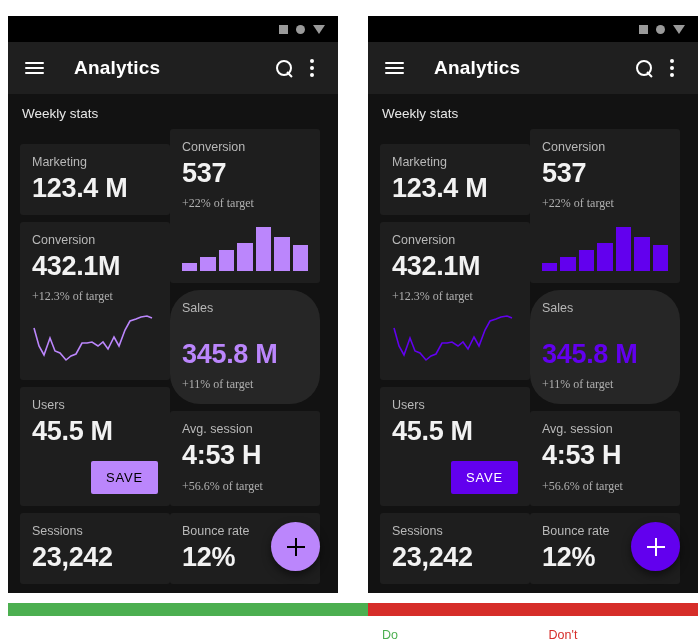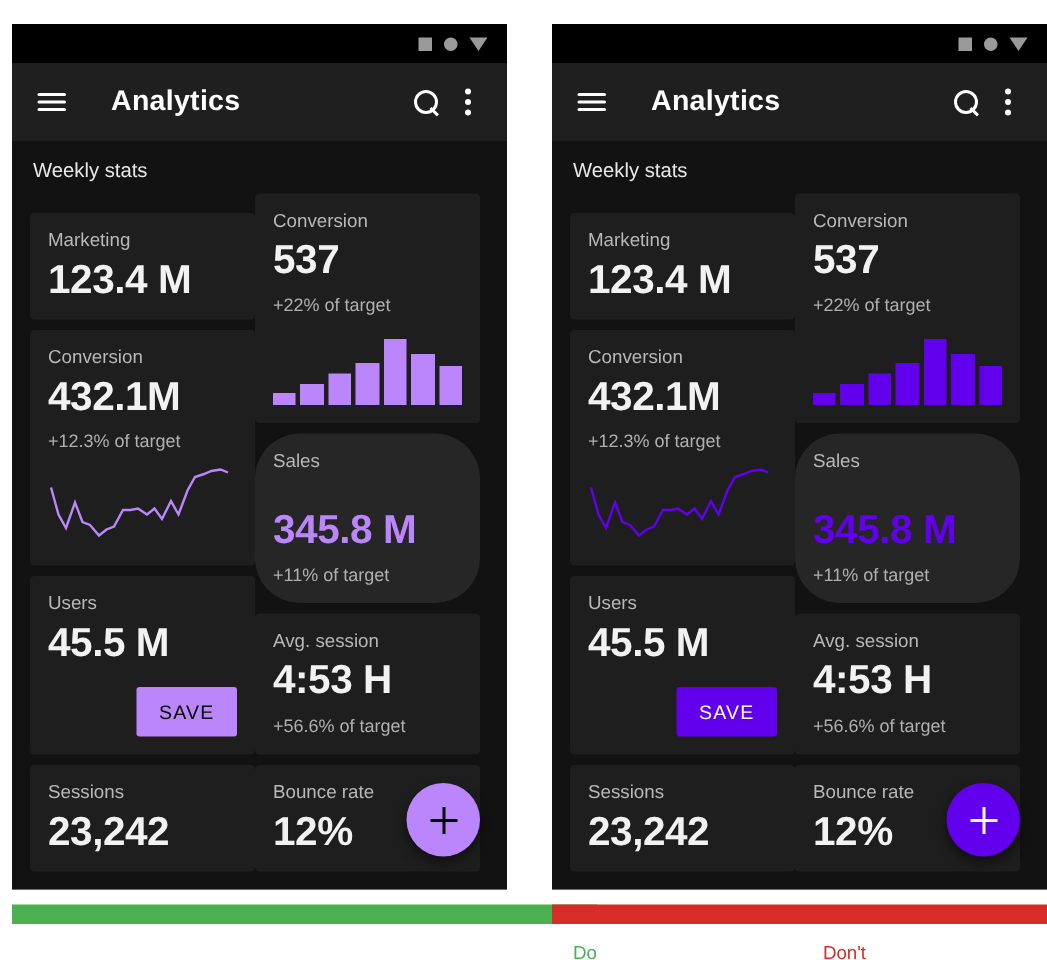--- a/index.html
+++ b/index.html
@@ -119,20 +119,21 @@
     font-size: 27px;
     font-weight: bold;
     letter-spacing: -0.3px;
     line-height: 1.12;
   }
   .card .value.accent { color: var(--accent); margin-top: 24px; }
   .card .sub {
     color: #b0b0b0;
     font-size: 12px;
     margin-top: 8px;
+    font-family: Liberation Serif, serif;
   }
 
   
   .barchart {
     display: flex;
     align-items: flex-end;
     gap: 3px;
     height: 48px;
     margin-top: 12px;
   }

